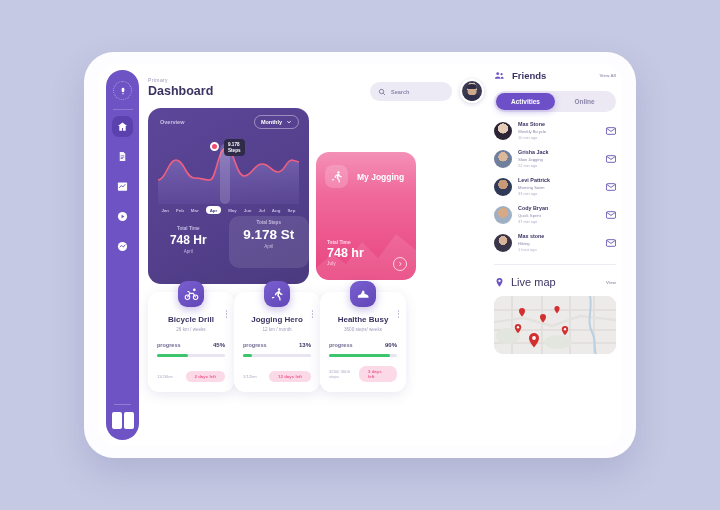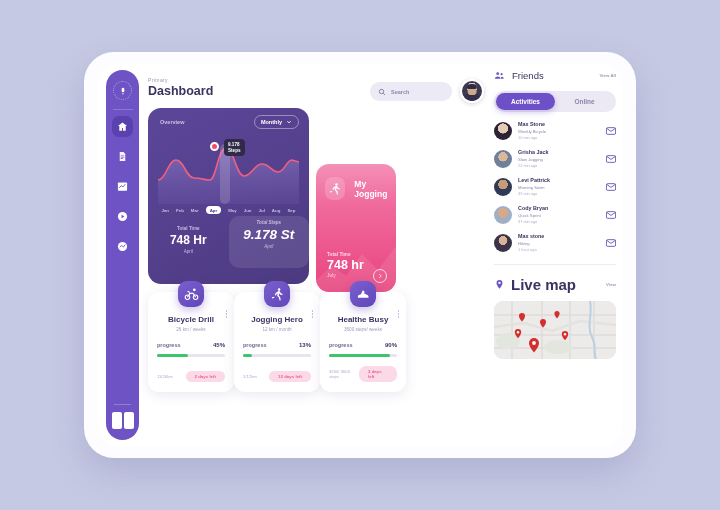--- a/index.html
+++ b/index.html
@@ -110,21 +110,21 @@
     background:#ef4d6e; border:2px solid #fff;
   }
   .months {
     position:absolute; left:10px; top:96px; width:141px; height:12px;
     display:flex; align-items:center; justify-content:space-around;
   }
   .months span { font-size:4.4px; color:#c3bbe2; font-weight:bold; }
   .months span.on { background:#fff; color:#4a3a85; border-radius:5px; padding:1.5px 4px; }
   .stats { position:absolute; left:0; top:112px; width:100%; height:48px; display:flex; }
   .stat { flex:1; text-align:center; padding-top:6px; }
-  .stat.mid { background:rgba(255,255,255,.10); border-radius:10px; padding-top:4px; margin-top:-4px;font-style:italic; }
+  .stat.mid { background:rgba(255,255,255,.10); border-radius:10px; padding-top:4px; margin-top:-4px; }
   .stat .k { font-size:4.6px; color:#c2bade; font-weight:bold; }
   .stat .v { font-size:12px; color:#fff; font-weight:bold; margin-top:2px; }
   .stat.mid .v { font-size:13.5px; }
   .stat .m { font-size:4.6px; color:#c2bade; margin-top:2px; }
 
   
   .daily {
     position:absolute; left:218px; top:44px;
     width:100px; height:40px;
     background:#5b45a8; border-radius:13px;
@@ -132,22 +132,22 @@
   }
   .tile-ico {
     width:23px; height:23px; border-radius:8px;
     background:rgba(255,255,255,.18);
     display:flex; align-items:center; justify-content:center;
   }
   .daily .tl { font-size:8.5px; color:#fff; font-weight:bold; }
 
   
   .myjog {
-    position:absolute; left:218px; top:100px;
-    width:80px; height:128px;
+    position:absolute; left:218px; top:88px;
+    width:100px; height:128px;
     background:linear-gradient(180deg,#f490b7 0%,#f06a9c 32%,#e8447e 100%);
     border-radius:13px; overflow:hidden;
   }
   .myjog-head { display:flex; align-items:center; padding:13px 0 0 9px; gap:9px; }
   .myjog .tl { font-size:8.5px; color:#fff; font-weight:bold; }
   .myjog-foot { position:absolute; left:11px; bottom:14px; }
   .myjog-foot .k { font-size:4.8px; color:#ffd4e4; font-weight:bold; }
   .myjog-foot .v { font-size:12.5px; color:#fff; font-weight:bold; margin-top:1px; }
   .myjog-foot .m { font-size:4.8px; color:#ffd4e4; margin-top:1px; }
   .arrow-btn {
@@ -181,38 +181,38 @@
   .prg-row .p { font-size:6px; color:#3b3362; font-weight:bold; }
   .prg-track { position:absolute; left:9px; right:9px; top:62px; height:2.5px; background:#e8e5f1; border-radius:2px; }
   .prg-fill { height:100%; background:#3ec46d; border-radius:2px; }
   .goal-foot { position:absolute; left:9px; right:9px; bottom:10px; display:flex; justify-content:space-between; align-items:center; }
   .goal-foot .left { font-size:4.2px; color:#b0abc7; }
   .pill-days { background:#fbd9e6; color:#ef5f8e; font-size:4.4px; font-weight:bold; border-radius:7px; padding:3px 9px; }
 
   
   .rpanel { position:absolute; left:396px; top:6px; width:122px; height:370px; }
   .panel-head { display:flex; align-items:center; gap:7px; }
-  .panel-head .ttl { font-size:9.5px; font-weight:normal; color:#3b3362; }
+  .panel-head .ttl { font-size:9.5px; font-weight:bold; color:#3b3362; }
   .panel-head .act { margin-left:auto; font-size:4.4px; color:#a09ab9; font-weight:bold; }
   .toggle {
     margin-top:10px; height:21px; background:#ece9f4; border-radius:11px;
     display:flex; align-items:center; padding:2px;
   }
   .toggle .seg { flex:1; text-align:center; font-size:6.5px; font-weight:bold; color:#8b85a9; line-height:17px; }
   .toggle .seg.on { background:#6d4fc7; color:#fff; border-radius:9px; box-shadow:0 2px 6px rgba(109,79,199,.35); }
   .friend { display:flex; align-items:center; gap:6px; margin-top:9px; }
   .f-av { width:18px; height:18px; border-radius:50%; position:relative; overflow:hidden; flex:0 0 18px; }
   .f-txt { flex:1; }
   .f-name { font-size:5.4px; font-weight:bold; color:#3b3362; }
   .f-act { font-size:4.2px; color:#8e88ac; margin-top:1.5px; }
   .f-time { font-size:3.9px; color:#b3aecb; margin-top:1.5px; }
   .mail { width:10px; height:8px; }
   .hr { height:1px; background:#eceaf3; margin:12px 0 0; }
   .map-head { display:flex; align-items:center; gap:6px; margin-top:11px; }
-  .map-head .ttl { font-size:15px; font-weight:bold; color:#3b3362; }
+  .map-head .ttl { font-size:11px; font-weight:normal; color:#3b3362; }
   .map-head .act { margin-left:auto; font-size:4.4px; color:#a09ab9; font-weight:bold; }
   .map-box { margin-top:8px; width:100%; height:58px; border-radius:9px; overflow:hidden; background:#eceaea; position:relative; }
 </style>
 </head>
 <body>
 
 <div class="stage">
  <div class="tablet">
   <div class="screen">
 

